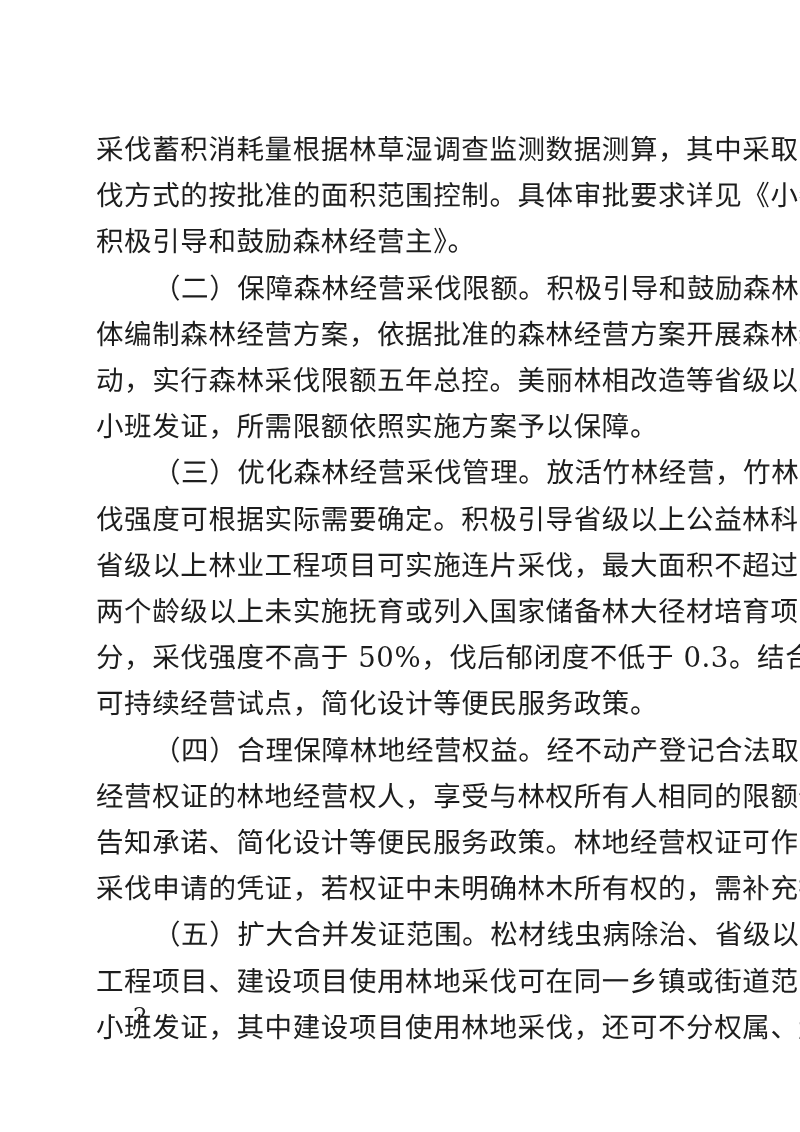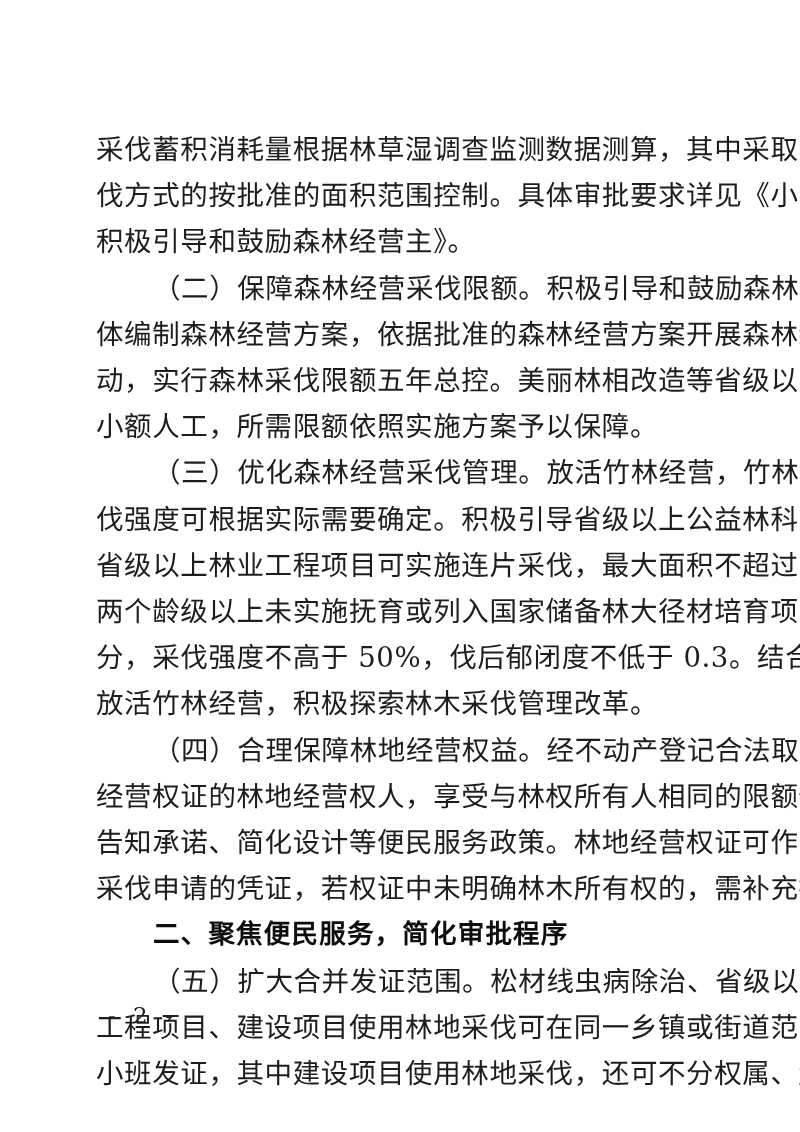--- a/index.html
+++ b/index.html
@@ -82,35 +82,34 @@
 
   <div class="text-column">
 
     <div class="doc-line full">采伐蓄积消耗量根据林草湿调查监测数据测算，其中采取主伐皆</div>
     <div class="doc-line full">伐方式的按批准的面积范围控制。具体审批要求详见《小额人工</div>
     <div class="doc-line">积极引导和鼓励森林经营主》。</div>
 
     <div class="doc-line full indent">（二）保障森林经营采伐限额。积极引导和鼓励森林经营主</div>
     <div class="doc-line full">体编制森林经营方案，依据批准的森林经营方案开展森林经营活</div>
     <div class="doc-line full">动，实行森林采伐限额五年总控。美丽林相改造等省级以上林业</div>
-    <div class="doc-line">小额人工，所需限额依照实施方案予以保障。</div>
+    <div class="doc-line">小班发证，所需限额依照实施方案予以保障。</div>
 
     <div class="doc-line full indent">（三）优化森林经营采伐管理。放活竹林经营，竹林抚育间</div>
     <div class="doc-line full">伐强度可根据实际需要确定。积极引导省级以上公益林科学经营，</div>
     <div class="doc-line full">省级以上林业工程项目可实施连片采伐，最大面积不超过 45 亩。</div>
     <div class="doc-line full">两个龄级以上未实施抚育或列入国家储备林大径材培育项目的林</div>
     <div class="doc-line full">分，采伐强度不高于 50%，伐后郁闭度不低于 0.3。结合全国森林</div>
-    <div class="doc-line">放活竹林经营，积极探索林木采伐管理改革。</div>
+    <div class="doc-line">可持续经营试点，简化设计等便民服务政策。</div>
 
     <div class="doc-line full indent">（四）合理保障林地经营权益。经不动产登记合法取得林地</div>
     <div class="doc-line full">经营权证的林地经营权人，享受与林权所有人相同的限额保障、</div>
     <div class="doc-line full">告知承诺、简化设计等便民服务政策。林地经营权证可作为林木</div>
     <div class="doc-line full">采伐申请的凭证，若权证中未明确林木所有权的，需补充提供相</div>
 
-    <div class="doc-line heading">二、聚焦便民服务，简化审批程序</div>
 
     <div class="doc-line full indent">（五）扩大合并发证范围。松材线虫病除治、省级以上林业</div>
     <div class="doc-line full">工程项目、建设项目使用林地采伐可在同一乡镇或街道范围内跨</div>
     <div class="doc-line full">小班发证，其中建设项目使用林地采伐，还可不分权属、起源和</div>
 
   </div>
 
   <div class="page-number">- 2 -</div>
 
 </div>

